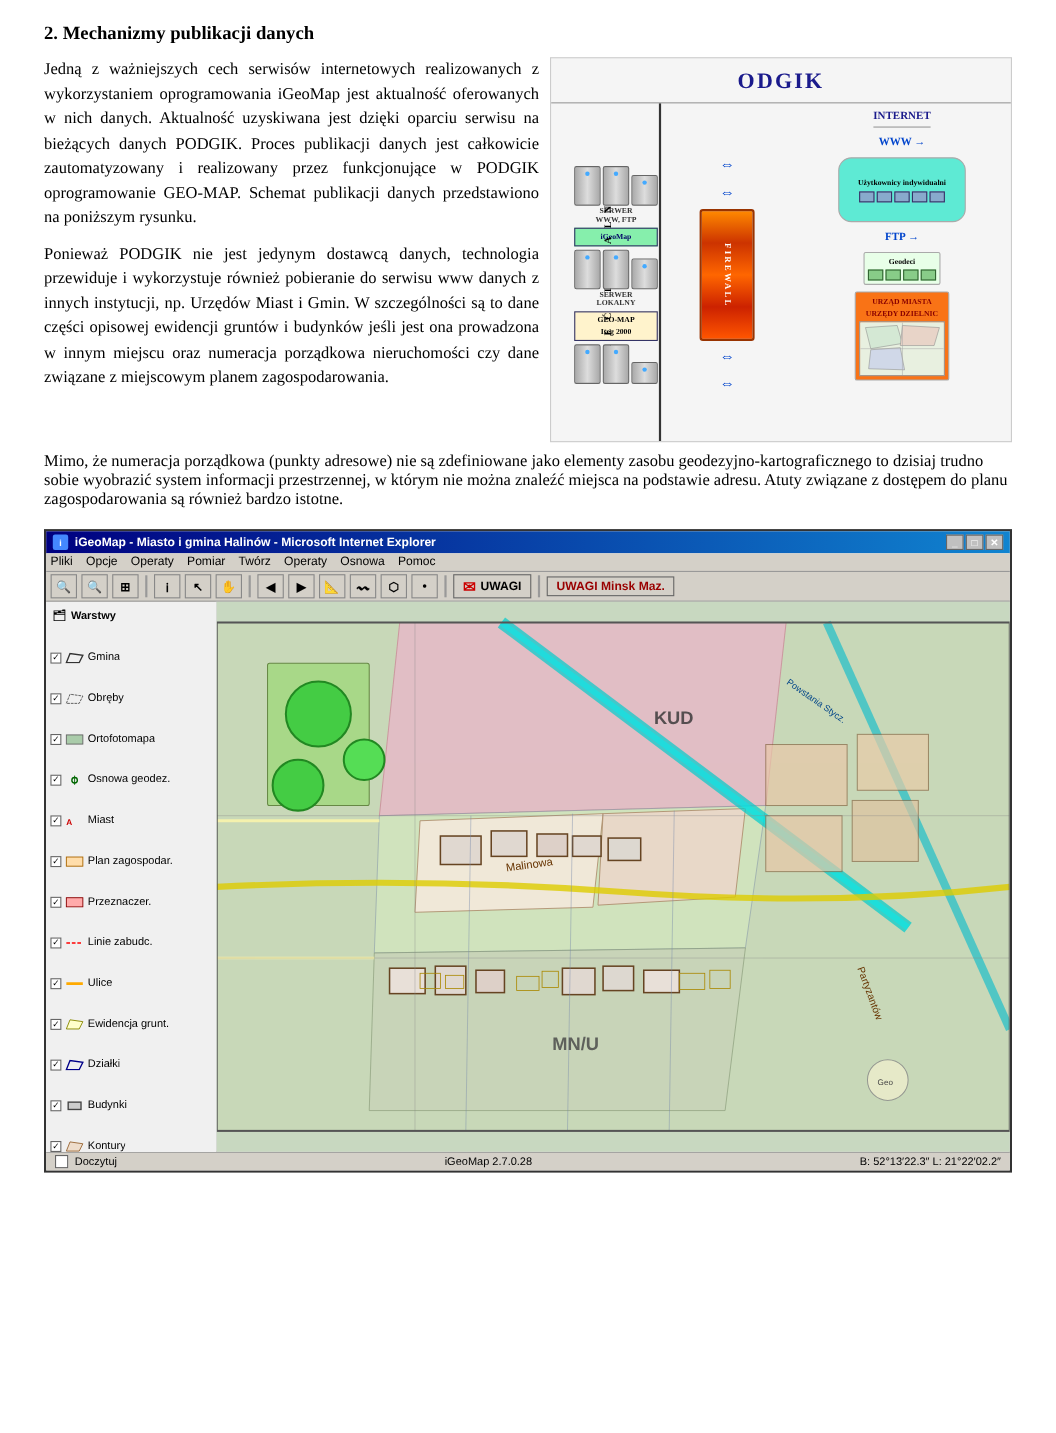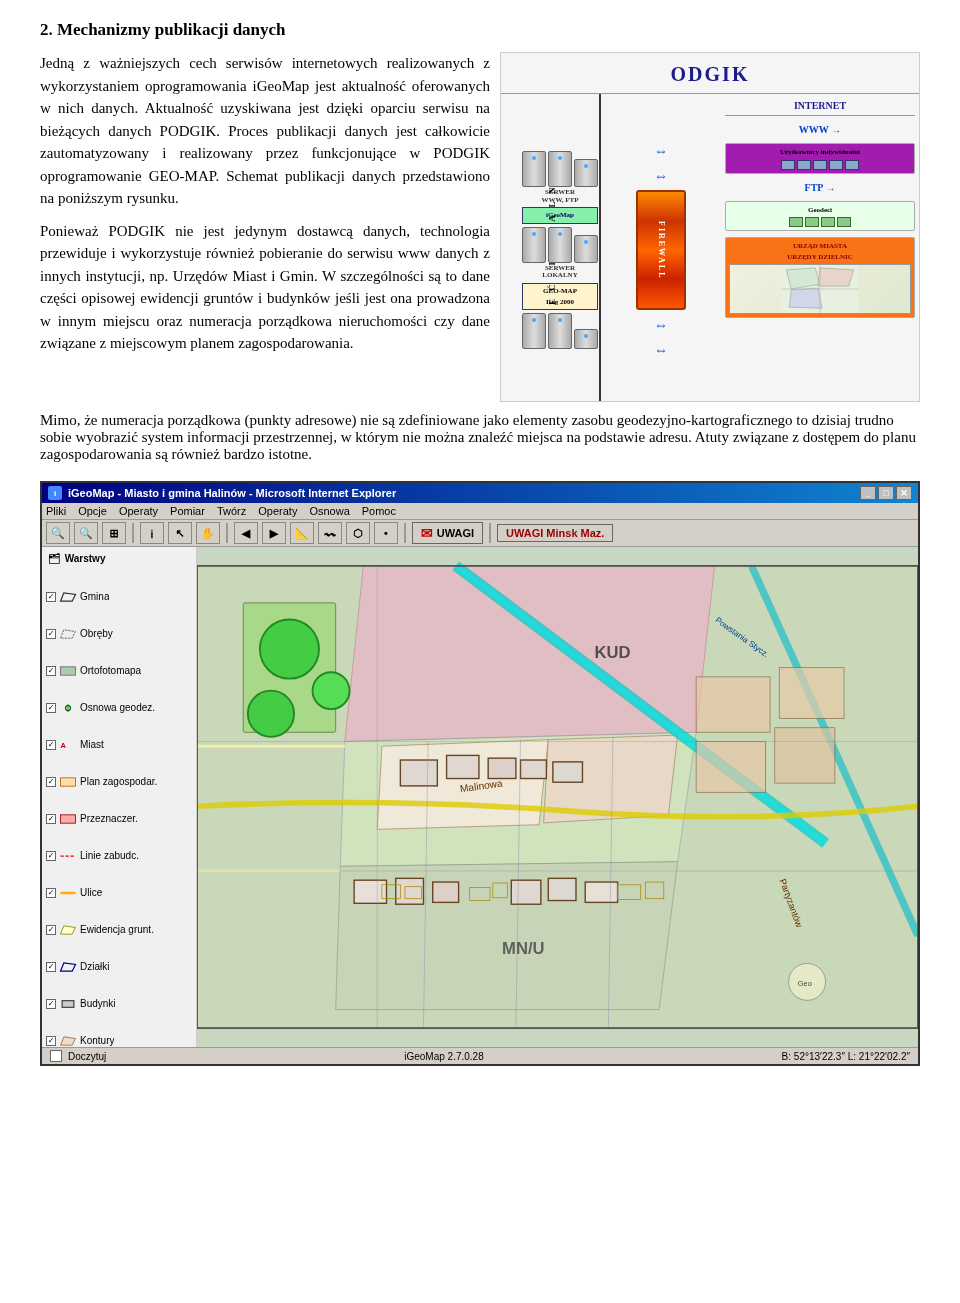--- a/index.html
+++ b/index.html
@@ -131,20 +131,21 @@
       padding: 4px 2px;
       position: relative;
     }
 
     .diagram-right {
       flex: 1;
       display: flex;
       flex-direction: column;
       padding: 4px;
       gap: 6px;
+      align-items: center;
     }
 
     .internet-label {
       text-align: center;
       font-size: 10px;
       font-weight: bold;
       color: #1a1a8c;
       border-bottom: 1px solid #999;
       padding-bottom: 2px;
     }
@@ -429,21 +430,21 @@
             <div style="font-size:14px;color:#0044cc;">⇔</div>
             <div style="font-size:14px;color:#0044cc;">⇔</div>
           </div>
         </div>
 
         <div class="diagram-right">
           <div class="internet-label">INTERNET</div>
 
           <div style="font-size:10px;font-weight:bold;color:#0044cc;text-align:center;">WWW →</div>
 
-          <div style="background:#a21caf;border:1px solid #aaa;padding:3px;border-radius:2px;">
+          <div style="background:#5eead4;border:1px solid #aaa;padding:17px;border-radius:12px;">
             <div style="font-size:7px;font-weight:bold;text-align:center;margin-bottom:2px;">Użytkownicy indywidualni</div>
             <div style="display:flex;gap:2px;justify-content:center;">
 
               <div style="width:14px;height:10px;background:#88aacc;border:1px solid #336;"></div>
               <div style="width:14px;height:10px;background:#88aacc;border:1px solid #336;"></div>
               <div style="width:14px;height:10px;background:#88aacc;border:1px solid #336;"></div>
               <div style="width:14px;height:10px;background:#88aacc;border:1px solid #336;"></div>
               <div style="width:14px;height:10px;background:#88aacc;border:1px solid #336;"></div>
             </div>
           </div>

